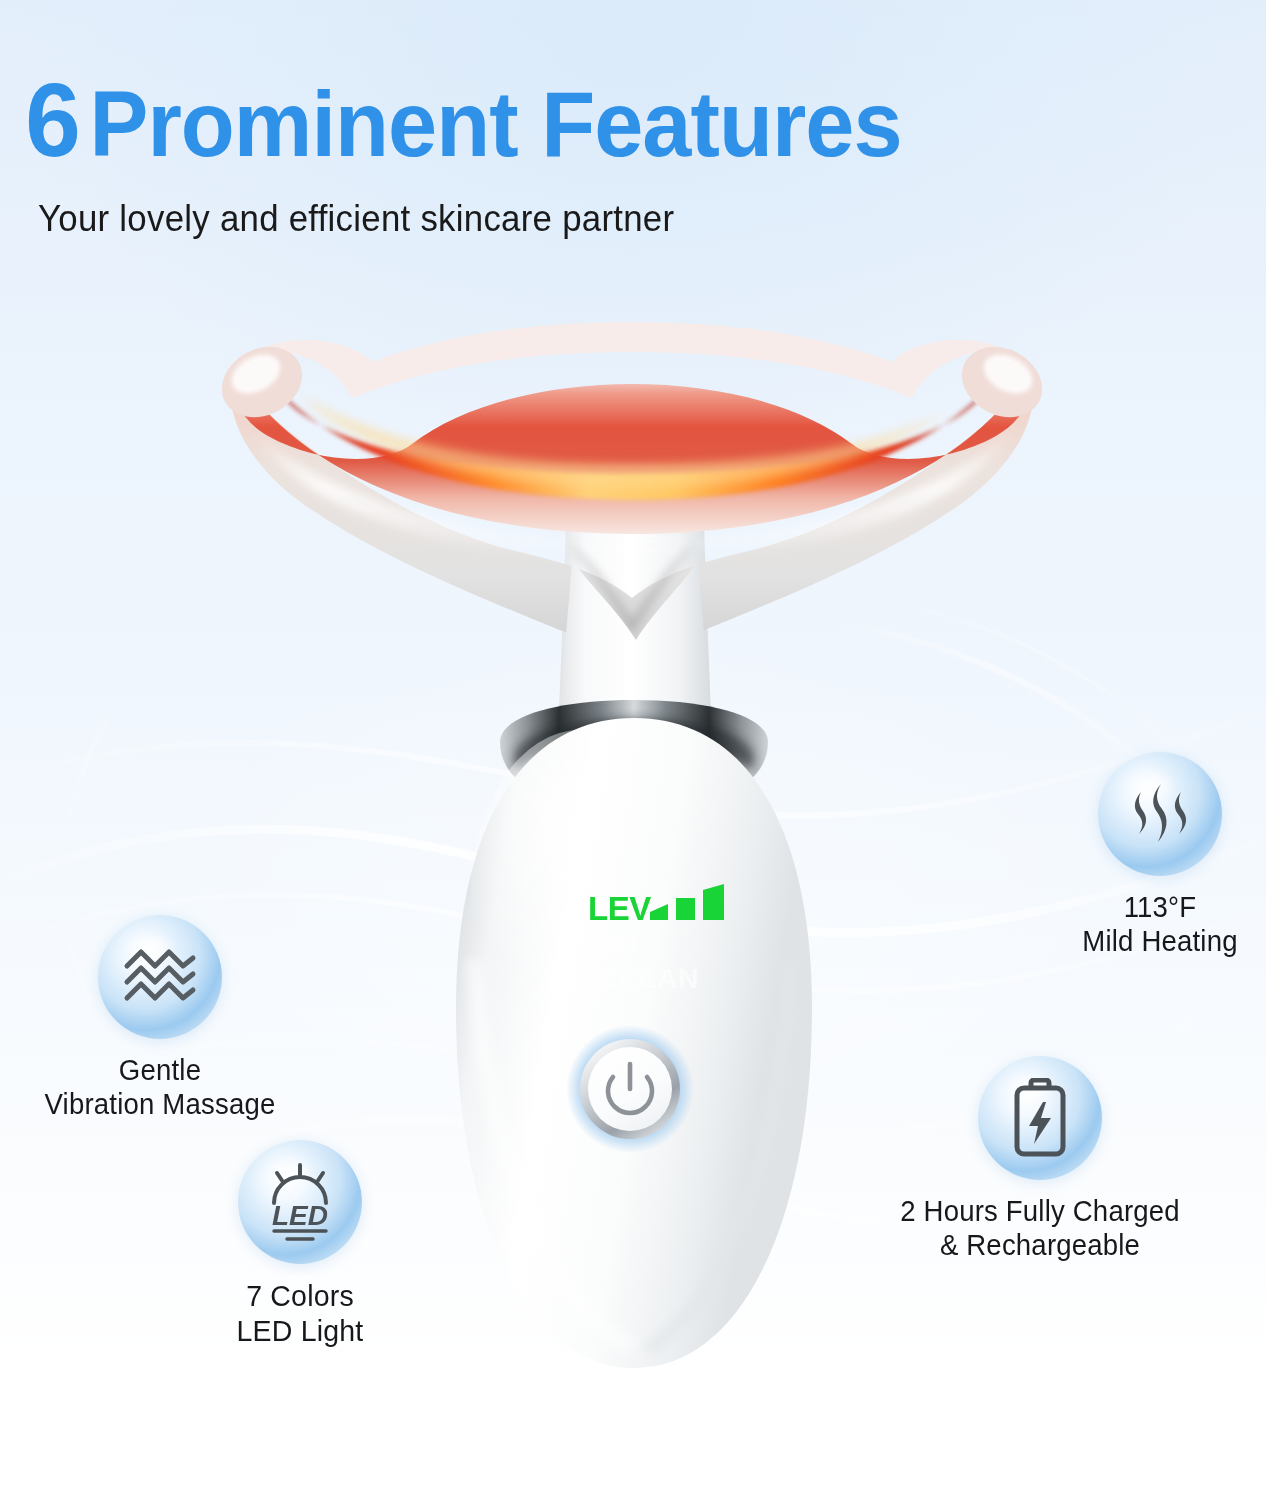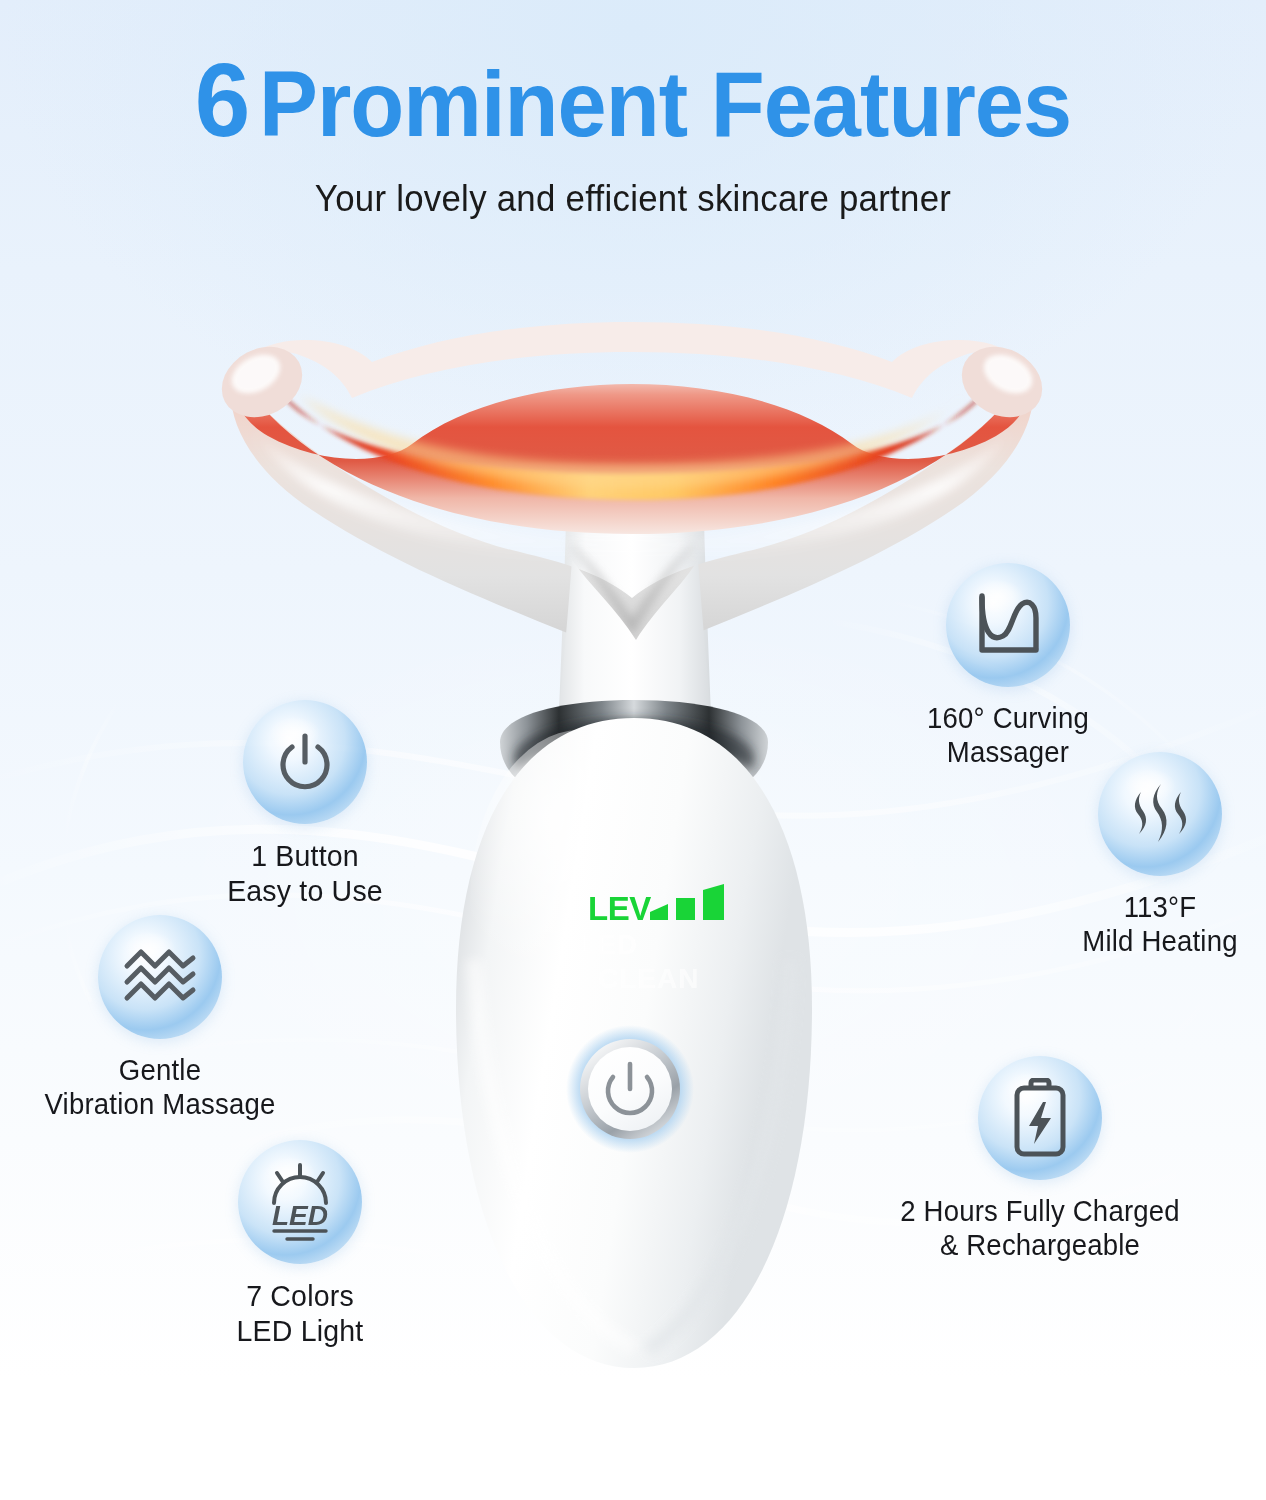--- a/index.html
+++ b/index.html
@@ -22,22 +22,22 @@
   .swoosh-layer {
     position: absolute;
     inset: 0;
     pointer-events: none;
   }
 
   
   .header {
     position: absolute;
     top: 0; left: 0; right: 0;
-    text-align: center;
-    padding-top: 48px;
+    text-align: left;
+    padding-top: 68px;
   }
   .title {
     font-size: 92px;
     font-weight: 700;
     letter-spacing: -1px;
     color: #2f92e8;
     line-height: 1.0;
     white-space: nowrap;
     transform: scaleX(0.96);
   }
@@ -323,32 +323,20 @@
       <circle cx="630" cy="1089" r="64" fill="url(#btnGlow)"></circle>
       <circle cx="630" cy="1089" r="50" fill="url(#btnRing)"></circle>
       <circle cx="630" cy="1089" r="42" fill="url(#btnFace)"></circle>
       <g stroke="#8c9298" stroke-width="4.6" fill="none" stroke-linecap="round">
         <path d="M613,1077 A 22 22 0 1 0 647,1077"></path>
         <line x1="630" y1="1064" x2="630" y2="1089"></line>
       </g>
     </g>
   </svg>
 
-  <div class="feature" id="feat-button">
-    <div class="bubble">
-      <svg width="74" height="74" viewBox="0 0 74 74">
-        <g stroke="#565d63" stroke-width="5.2" fill="none" stroke-linecap="round">
-          <path d="M24,22 A 22 22 0 1 0 50,22"></path>
-          <line x1="37" y1="11" x2="37" y2="37"></line>
-        </g>
-      </svg>
-    </div>
-    <div class="feature-label">1 Button
-Easy to Use</div>
-  </div>
 
   <div class="feature" id="feat-vibration">
     <div class="bubble">
       <svg width="78" height="66" viewBox="0 0 78 66">
         <g stroke="#565d63" stroke-width="5" fill="none" stroke-linecap="round" stroke-linejoin="round">
           <polyline points="6,22 20,8 34,22 48,8 62,22 72,14"></polyline>
           <polyline points="6,38 20,24 34,38 48,24 62,38 72,30"></polyline>
           <polyline points="6,54 20,40 34,54 48,40 62,54 72,46"></polyline>
         </g>
       </svg>
@@ -370,32 +358,20 @@
         <g stroke="#4c5358" stroke-width="3.4" stroke-linecap="round">
           <line x1="16" y1="68" x2="68" y2="68"></line>
           <line x1="29" y1="76" x2="55" y2="76"></line>
         </g>
       </svg>
     </div>
     <div class="feature-label">7 Colors
 LED Light</div>
   </div>
 
-  <div class="feature" id="feat-curving">
-    <div class="bubble">
-      <svg width="76" height="70" viewBox="0 0 76 70">
-        <g stroke="#4c5358" stroke-width="5.4" fill="none" stroke-linecap="round" stroke-linejoin="round">
-          <polyline points="12,6 12,60 66,60"></polyline>
-          <path d="M12,8 C 12,42 22,52 33,46 C 42,41 43,20 52,14 C 60,9 66,16 66,28 L 66,58"></path>
-        </g>
-      </svg>
-    </div>
-    <div class="feature-label">160° Curving
-Massager</div>
-  </div>
 
   <div class="feature" id="feat-heating">
     <div class="bubble">
       <svg width="72" height="72" viewBox="0 0 72 72">
         <g fill="#4c5358">
           <path d="M17,14 C 10,22 9,30 14,36 C 19,42 20,48 15,56 C 23,48 24,40 19,33 C 14,26 14,20 17,14 Z"></path>
           <path d="M37,6 C 28,16 27,26 33,34 C 39,42 40,52 34,64 C 44,52 45,40 38,31 C 31,22 32,14 37,6 Z"></path>
           <path d="M57,14 C 50,22 49,30 54,36 C 59,42 60,48 55,56 C 63,48 64,40 59,33 C 54,26 54,20 57,14 Z"></path>
         </g>
       </svg>

